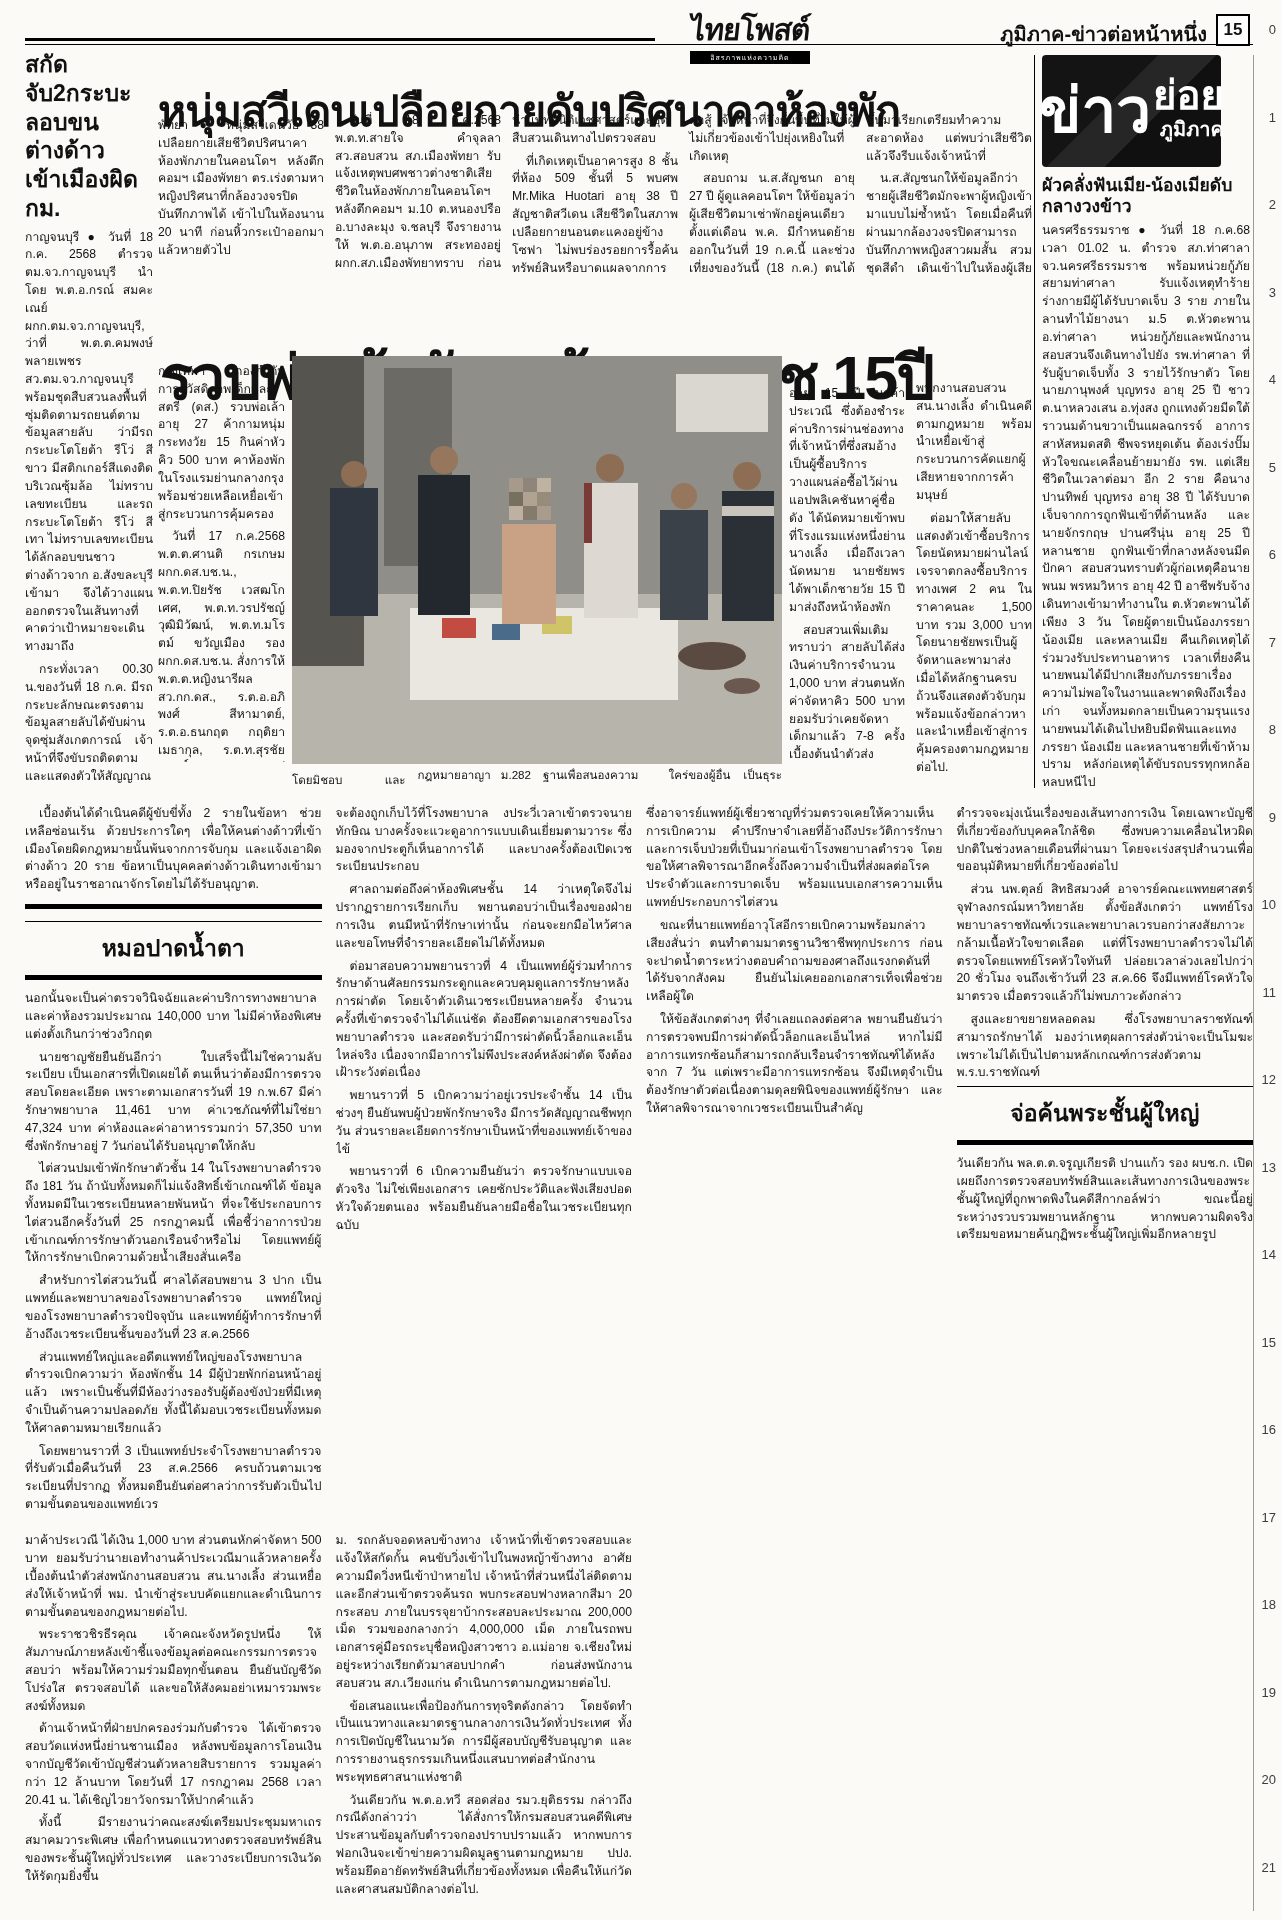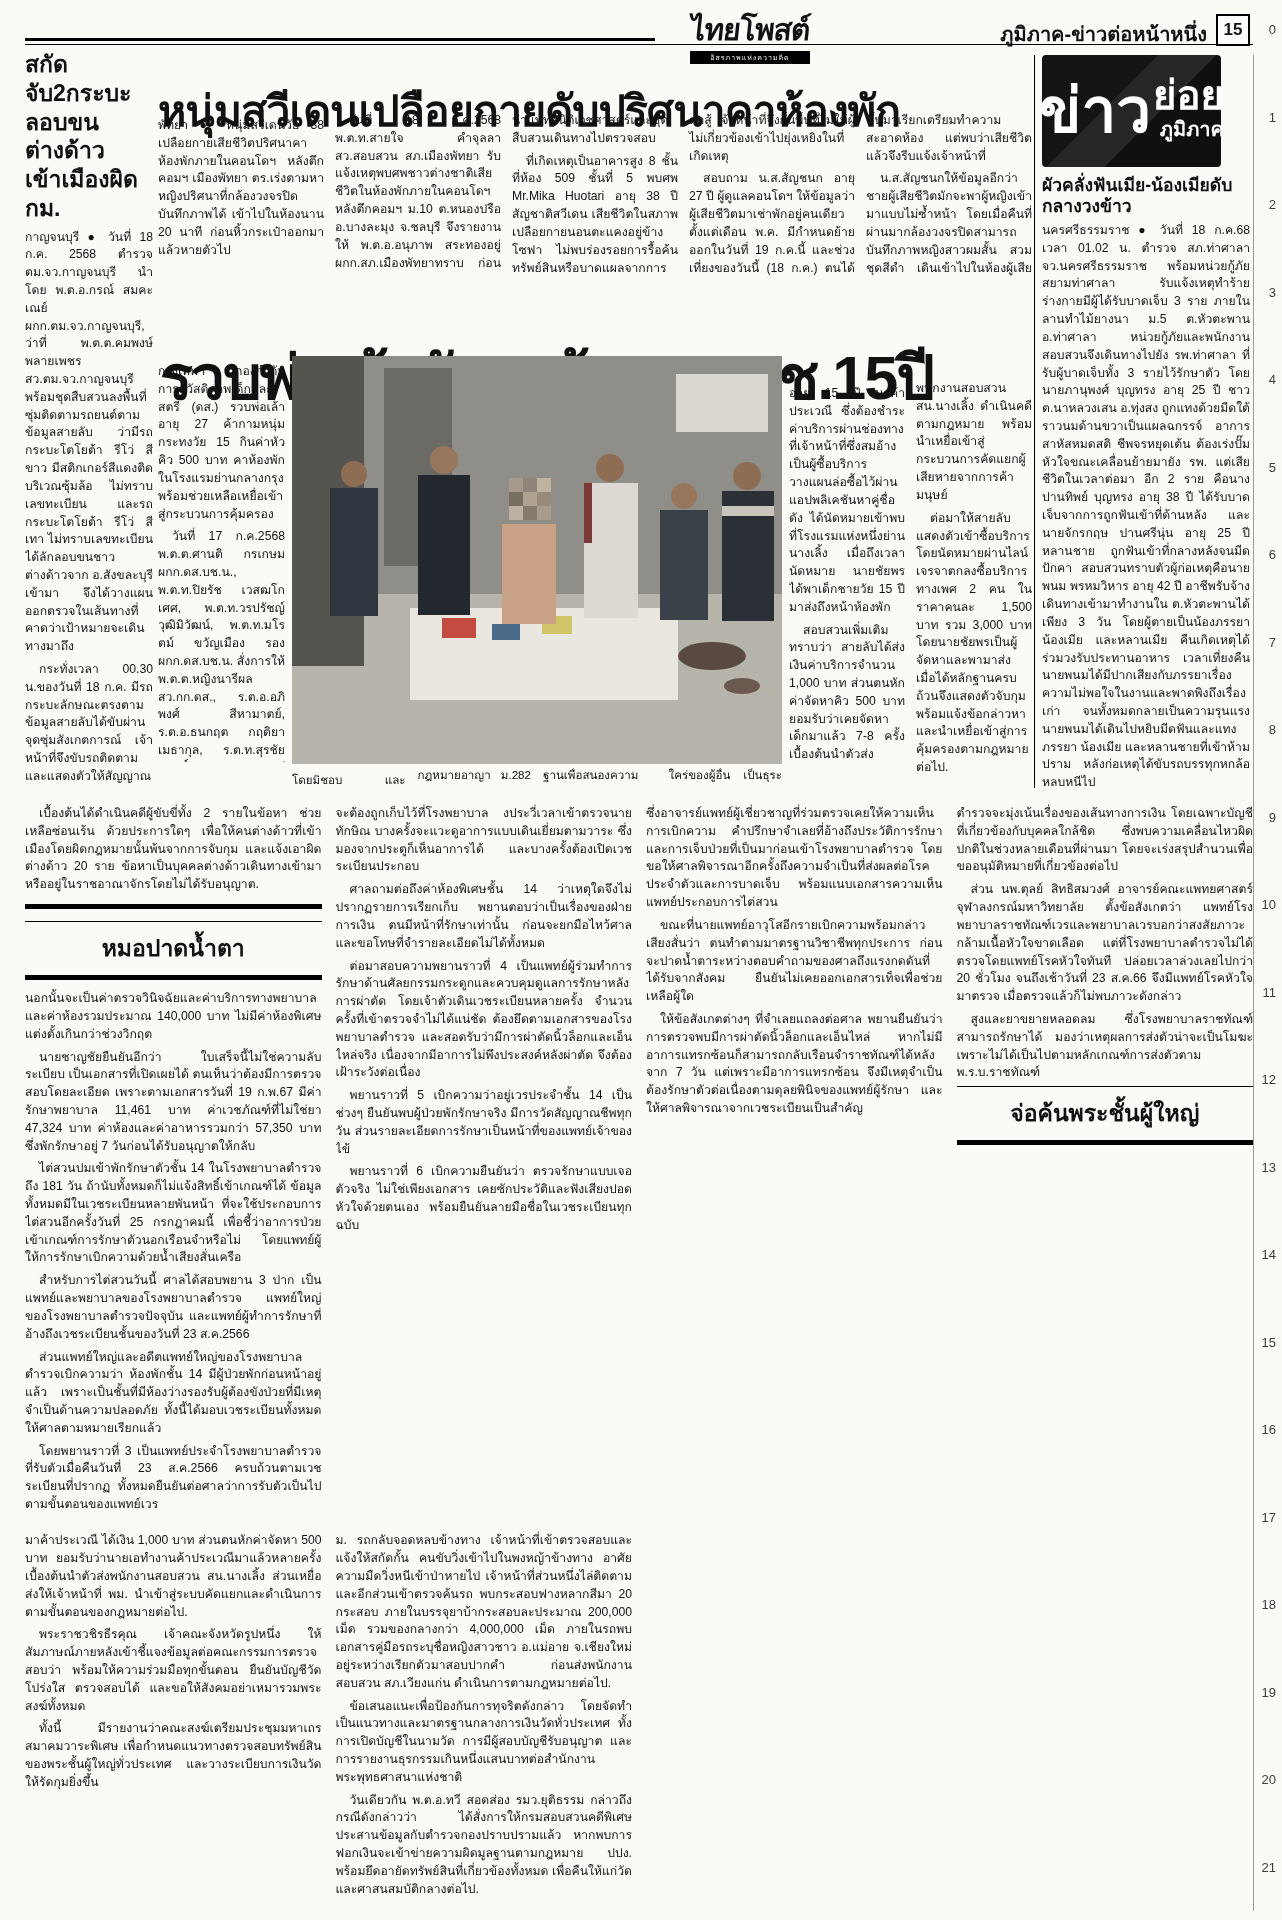--- a/index.html
+++ b/index.html
@@ -231,25 +231,27 @@
     <p class="b first">ซึ่งอาจารย์แพทย์ผู้เชี่ยวชาญที่ร่วมตรวจเคยให้ความเห็นการเบิกความ คำปรึกษาจำเลยที่อ้างถึงประวัติการรักษาและการเจ็บป่วยที่เป็นมาก่อนเข้าโรงพยาบาลตำรวจ โดยขอให้ศาลพิจารณาอีกครั้งถึงความจำเป็นที่ส่งผลต่อโรคประจำตัวและการบาดเจ็บ พร้อมแนบเอกสารความเห็นแพทย์ประกอบการไต่สวน</p>
     <p class="b">ขณะที่นายแพทย์อาวุโสอีกรายเบิกความพร้อมกล่าวเสียงสั่นว่า ตนทำตามมาตรฐานวิชาชีพทุกประการ ก่อนจะปาดน้ำตาระหว่างตอบคำถามของศาลถึงแรงกดดันที่ได้รับจากสังคม ยืนยันไม่เคยออกเอกสารเท็จเพื่อช่วยเหลือผู้ใด</p>
     <p class="b">ให้ข้อสังเกตต่างๆ ที่จำเลยแถลงต่อศาล พยานยืนยันว่า การตรวจพบมีการผ่าตัดนิ้วล็อกและเอ็นไหล่ หากไม่มีอาการแทรกซ้อนก็สามารถกลับเรือนจำราชทัณฑ์ได้หลังจาก 7 วัน แต่เพราะมีอาการแทรกซ้อน จึงมีเหตุจำเป็นต้องรักษาตัวต่อเนื่องตามดุลยพินิจของแพทย์ผู้รักษา และให้ศาลพิจารณาจากเวชระเบียนเป็นสำคัญ</p>
   </div>
 
   <div class="bcol">
     <p class="b first">ตำรวจจะมุ่งเน้นเรื่องของเส้นทางการเงิน โดยเฉพาะบัญชีที่เกี่ยวข้องกับบุคคลใกล้ชิด ซึ่งพบความเคลื่อนไหวผิดปกติในช่วงหลายเดือนที่ผ่านมา โดยจะเร่งสรุปสำนวนเพื่อขออนุมัติหมายที่เกี่ยวข้องต่อไป</p>
     <p class="b">ส่วน นพ.ตุลย์ สิทธิสมวงศ์ อาจารย์คณะแพทยศาสตร์ จุฬาลงกรณ์มหาวิทยาลัย ตั้งข้อสังเกตว่า แพทย์โรงพยาบาลราชทัณฑ์เวรและพยาบาลเวรบอกว่าสงสัยภาวะกล้ามเนื้อหัวใจขาดเลือด แต่ที่โรงพยาบาลตำรวจไม่ได้ตรวจโดยแพทย์โรคหัวใจทันที ปล่อยเวลาล่วงเลยไปกว่า 20 ชั่วโมง จนถึงเช้าวันที่ 23 ส.ค.66 จึงมีแพทย์โรคหัวใจมาตรวจ เมื่อตรวจแล้วก็ไม่พบภาวะดังกล่าว</p>
     <p class="b">สูงและยาขยายหลอดลม ซึ่งโรงพยาบาลราชทัณฑ์สามารถรักษาได้ มองว่าเหตุผลการส่งตัวน่าจะเป็นโมฆะ เพราะไม่ได้เป็นไปตามหลักเกณฑ์การส่งตัวตาม พ.ร.บ.ราชทัณฑ์</p>
     <div class="boxhead">จ่อค้นพระชั้นผู้ใหญ่</div>
+    <p class="b first">วันเดียวกัน พล.ต.ต.จรูญเกียรติ ปานแก้ว รอง ผบช.ก. เปิดเผยถึงการตรวจสอบทรัพย์สินและเส้นทางการเงินของพระชั้นผู้ใหญ่ที่ถูกพาดพิงในคดีสีกากอล์ฟว่า ขณะนี้อยู่ระหว่างรวบรวมพยานหลักฐาน หากพบความผิดจริงเตรียมขอหมายค้นกุฏิพระชั้นผู้ใหญ่เพิ่มอีกหลายรูป</p>
   </div>
 
   <div class="bcol">
     <p class="b first">มาค้าประเวณี ได้เงิน 1,000 บาท ส่วนตนหักค่าจัดหา 500 บาท ยอมรับว่านายเอทำงานค้าประเวณีมาแล้วหลายครั้ง เบื้องต้นนำตัวส่งพนักงานสอบสวน สน.นางเลิ้ง ส่วนเหยื่อส่งให้เจ้าหน้าที่ พม. นำเข้าสู่ระบบคัดแยกและดำเนินการตามขั้นตอนของกฎหมายต่อไป.</p>
     <p class="b">พระราชวชิรธีรคุณ เจ้าคณะจังหวัดรูปหนึ่ง ให้สัมภาษณ์ภายหลังเข้าชี้แจงข้อมูลต่อคณะกรรมการตรวจสอบว่า พร้อมให้ความร่วมมือทุกขั้นตอน ยืนยันบัญชีวัดโปร่งใส ตรวจสอบได้ และขอให้สังคมอย่าเหมารวมพระสงฆ์ทั้งหมด</p>
+    <p class="b">ด้านเจ้าหน้าที่ฝ่ายปกครองร่วมกับตำรวจ ได้เข้าตรวจสอบวัดแห่งหนึ่งย่านชานเมือง หลังพบข้อมูลการโอนเงินจากบัญชีวัดเข้าบัญชีส่วนตัวหลายสิบรายการ รวมมูลค่ากว่า 12 ล้านบาท โดยวันที่ 17 กรกฎาคม 2568 เวลา 20.41 น. ได้เชิญไวยาวัจกรมาให้ปากคำแล้ว</p>
     <p class="b">ทั้งนี้ มีรายงานว่าคณะสงฆ์เตรียมประชุมมหาเถรสมาคมวาระพิเศษ เพื่อกำหนดแนวทางตรวจสอบทรัพย์สินของพระชั้นผู้ใหญ่ทั่วประเทศ และวางระเบียบการเงินวัดให้รัดกุมยิ่งขึ้น</p>
   </div>
 
   <div class="bcol">
     <p class="b first">ม. รถกลับจอดหลบข้างทาง เจ้าหน้าที่เข้าตรวจสอบและแจ้งให้สกัดกั้น คนขับวิ่งเข้าไปในพงหญ้าข้างทาง อาศัยความมืดวิ่งหนีเข้าป่าหายไป เจ้าหน้าที่ส่วนหนึ่งไล่ติดตาม และอีกส่วนเข้าตรวจค้นรถ พบกระสอบฟางหลากสีมา 20 กระสอบ ภายในบรรจุยาบ้ากระสอบละประมาณ 200,000 เม็ด รวมของกลางกว่า 4,000,000 เม็ด ภายในรถพบเอกสารคู่มือรถระบุชื่อหญิงสาวชาว อ.แม่อาย จ.เชียงใหม่ อยู่ระหว่างเรียกตัวมาสอบปากคำ ก่อนส่งพนักงานสอบสวน สภ.เวียงแก่น ดำเนินการตามกฎหมายต่อไป.</p>
     <p class="b">ข้อเสนอแนะเพื่อป้องกันการทุจริตดังกล่าว โดยจัดทำเป็นแนวทางและมาตรฐานกลางการเงินวัดทั่วประเทศ ทั้งการเปิดบัญชีในนามวัด การมีผู้สอบบัญชีรับอนุญาต และการรายงานธุรกรรมเกินหนึ่งแสนบาทต่อสำนักงานพระพุทธศาสนาแห่งชาติ</p>
     <p class="b">วันเดียวกัน พ.ต.อ.ทวี สอดส่อง รมว.ยุติธรรม กล่าวถึงกรณีดังกล่าวว่า ได้สั่งการให้กรมสอบสวนคดีพิเศษประสานข้อมูลกับตำรวจกองปราบปรามแล้ว หากพบการฟอกเงินจะเข้าข่ายความผิดมูลฐานตามกฎหมาย ปปง. พร้อมยึดอายัดทรัพย์สินที่เกี่ยวข้องทั้งหมด เพื่อคืนให้แก่วัดและศาสนสมบัติกลางต่อไป.</p>
   </div>
 
 </section>

